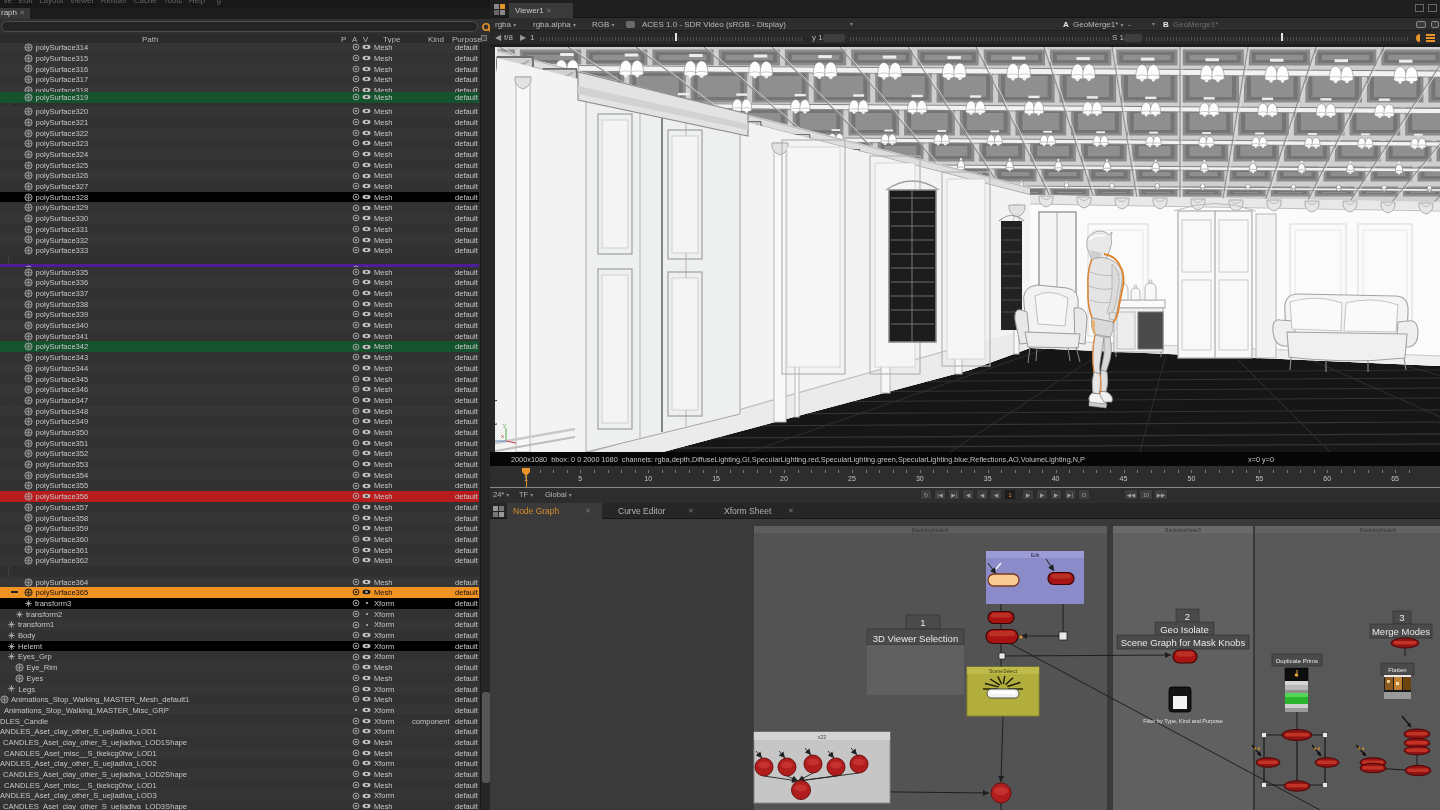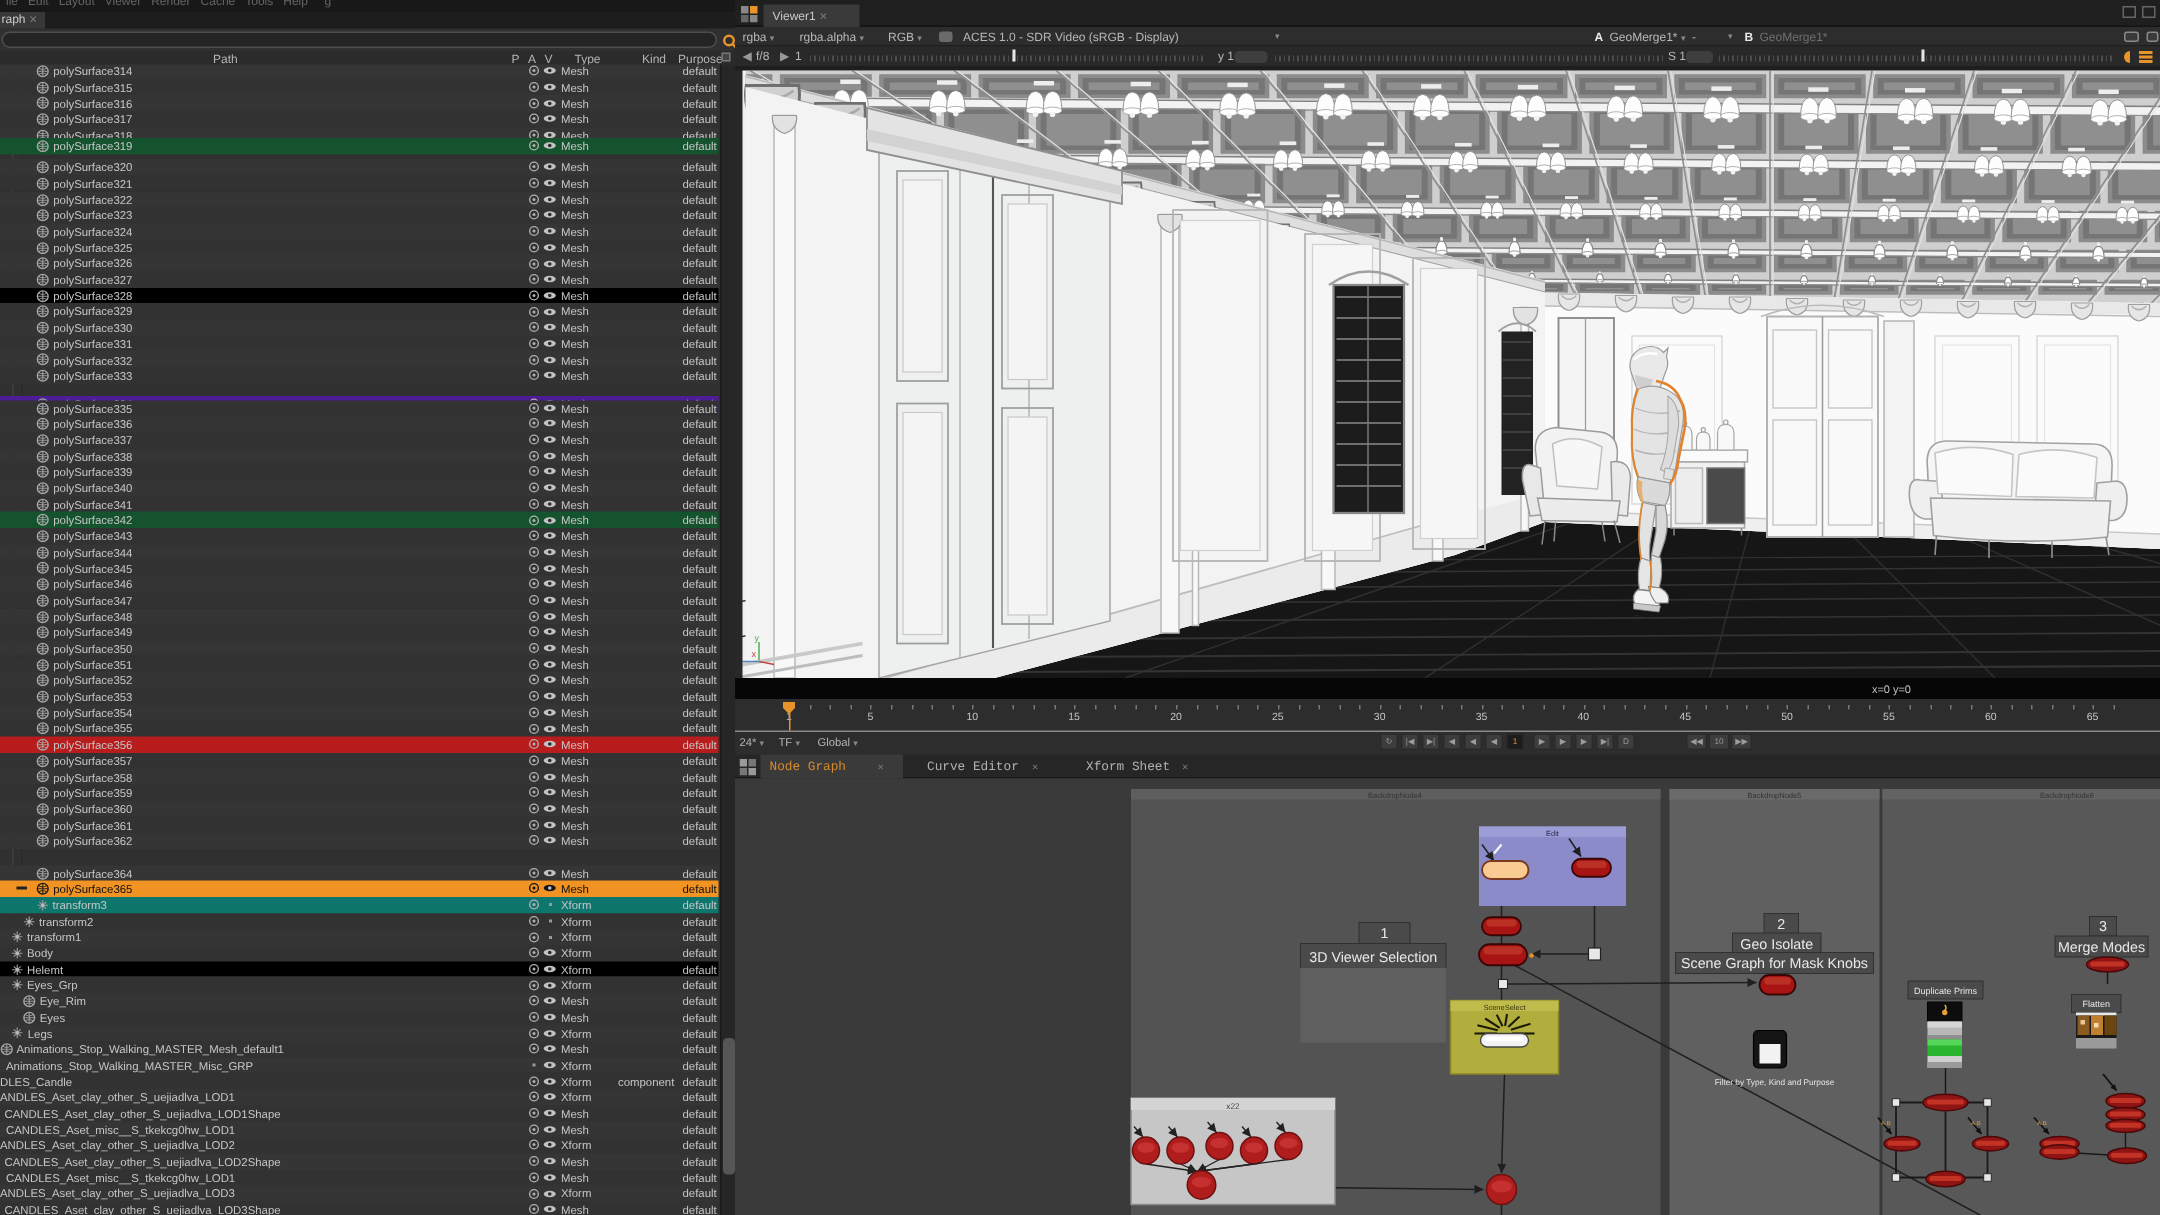--- a/index.html
+++ b/index.html
@@ -19,21 +19,21 @@
 #vtabs { position:absolute; left:0; top:0; width:950px; height:18px; background:#1f1f1f; border-bottom:1px solid #141414; }
 #vtab { position:absolute; left:19px; top:3px; width:64px; height:15px; background:#3a3a3a; color:#c9c9c9; font-size:8px; padding:3px 0 0 6px; }
 #vbar1 { position:absolute; left:0; top:18px; width:950px; height:13px; background:#2d2d2d; color:#b8b8b8; font-size:8px; border-bottom:1px solid #1f1f1f; }
 #vbar2 { position:absolute; left:0; top:31px; width:950px; height:13px; background:#292929; color:#b8b8b8; font-size:8px; }
 .tick { position:absolute; top:6px; height:4px; background-image:repeating-linear-gradient(90deg,#4c4c4c 0,#4c4c4c 1px,transparent 1px,transparent 3px); }
 #vinfo { position:absolute; left:0; top:452px; width:950px; height:14px; background:#060606; color:#c2c2c2; font-size:7.3px; }
 #vtimeline { position:absolute; left:0; top:466px; width:950px; height:22px; background:#2d2d2d; }
 .tnum { font-size:7px; color:#c5c5c5; }
 #vtransport { position:absolute; left:0; top:488px; width:950px; height:15px; background:#2d2d2d; color:#b5b5b5; font-size:7.5px; }
 .tbtn { position:absolute; top:1px; width:12px; height:11px; background:#3d3d3d; border:1px solid #2a2a2a; color:#9c9c9c; font-size:5.5px; text-align:center; line-height:11px; }
-#ngtabs { position:absolute; left:490px; top:503px; width:950px; height:16px; background:#262626; border-bottom:1px solid #181818;font-family:Liberation Mono, monospace; }
+#ngtabs { position:absolute; left:490px; top:503px; width:950px; height:16px; background:#262626; border-bottom:1px solid #181818; }
 #ngraph { position:absolute; left:490px; top:519px; width:950px; height:291px; background:#3a3a3a; }
 .vd { color:#888; font-size:6px; }
 </style></head><body>
 <div id="menubar">
     <span class="ab" style="left:4px;top:-4.5px;color:#646464">ile&nbsp;&nbsp;&nbsp;Edit&nbsp;&nbsp;&nbsp;Layout&nbsp;&nbsp;&nbsp;Viewer&nbsp;&nbsp;&nbsp;Render&nbsp;&nbsp;&nbsp;Cache&nbsp;&nbsp;&nbsp;Tools&nbsp;&nbsp;&nbsp;Help&nbsp;&nbsp;&nbsp;&nbsp;&nbsp;g</span>
   </div>
 
 <div id="lpanel">
   <div id="ltabs">
       <div id="ltab">raph <span style="color:#777;font-size:7px">✕</span></div>
@@ -934,21 +934,21 @@
           <circle cx="4" cy="4" r="2.9" fill="none" stroke="#111" stroke-width="0.9"></circle>
           <circle cx="4" cy="4" r="1" fill="#111"></circle>
         </svg>
         <svg class="ab" style="left:362.0px;top:2.3px" width="9" height="6">
           <ellipse cx="4.5" cy="3" rx="4" ry="2.2" fill="#141414"></ellipse>
           <circle cx="4.5" cy="3" r="1.2" fill="#c2c2c2"></circle>
         </svg>
         <span class="ab" style="left:374px;color:#101010">Mesh</span>
         <span class="ab" style="left:455px;color:#101010">default</span>
       </div>
-<div class="row" style="top:554.9px;background:#0f766e">
+<div class="row" style="top:554.9px;background:#000000">
         <svg class="ab" style="left:23.5px;top:1px" width="9" height="9">
           <path d="M4.5 1v7M1 4.5h7M2.2 2.2l4.6 4.6M6.8 2.2l-4.6 4.6" stroke="#9a9a9a" stroke-width="0.8"></path>
           <circle cx="4.5" cy="4.5" r="1.1" fill="#bbb"></circle>
         </svg>
         <span class="ab nm" style="left:35px;color:#c6c6c6">transform3</span>
         <svg class="ab" style="left:352px;top:1.2999999999999998px" width="8" height="8">
           <circle cx="4" cy="4" r="2.9" fill="none" stroke="#b0b0b0" stroke-width="0.9"></circle>
           <circle cx="4" cy="4" r="1" fill="#b0b0b0"></circle>
         </svg>
         <span class="ab" style="left:365.5px;top:4.3px;width:2px;height:2px;background:#999"></span>
@@ -2949,20 +2949,21 @@
         <line x1="16" y1="384" x2="16" y2="396" stroke="#4fae4f" stroke-width="1"></line>
         <line x1="4" y1="397" x2="16" y2="397" stroke="#5588bb" stroke-width="1"></line>
         <line x1="16" y1="397" x2="26" y2="399" stroke="#c04040" stroke-width="1"></line>
         <text x="13" y="383" font-size="6" fill="#55aa55">y</text>
         <text x="11" y="394" font-size="6" fill="#bb4444">x</text>
       </g>
 <rect x="0" y="0" width="5" height="408" fill="#282828"></rect>
 <rect x="0" y="0" width="950" height="3" fill="#1e1e1e"></rect>
   </svg>
   <div id="vinfo">
+    <span class="ab" style="left:21px;top:3px">2000x1080&nbsp;&nbsp;bbox: 0 0 2000 1080&nbsp;&nbsp;channels: rgba,depth,DiffuseLighting,GI,SpecularLighting.red,SpecularLighting.green,SpecularLighting.blue,Reflections,AO,VolumeLighting,N,P</span>
     <span class="ab" style="left:758px;top:3px">x=0 y=0</span>
   </div>
   <div id="vtimeline">
     <span class="ab" style="left:36.0px;top:4px;width:1px;height:3px;background:#777"></span>
       <span class="ab" style="left:49.6px;top:4px;width:1px;height:3px;background:#777"></span>
       <span class="ab" style="left:63.2px;top:4px;width:1px;height:3px;background:#777"></span>
       <span class="ab" style="left:76.7px;top:4px;width:1px;height:3px;background:#777"></span>
       <span class="ab" style="left:90.3px;top:4px;width:1px;height:3px;background:#777"></span>
       <span class="ab" style="left:103.9px;top:4px;width:1px;height:3px;background:#777"></span>
       <span class="ab" style="left:117.5px;top:4px;width:1px;height:3px;background:#777"></span>

